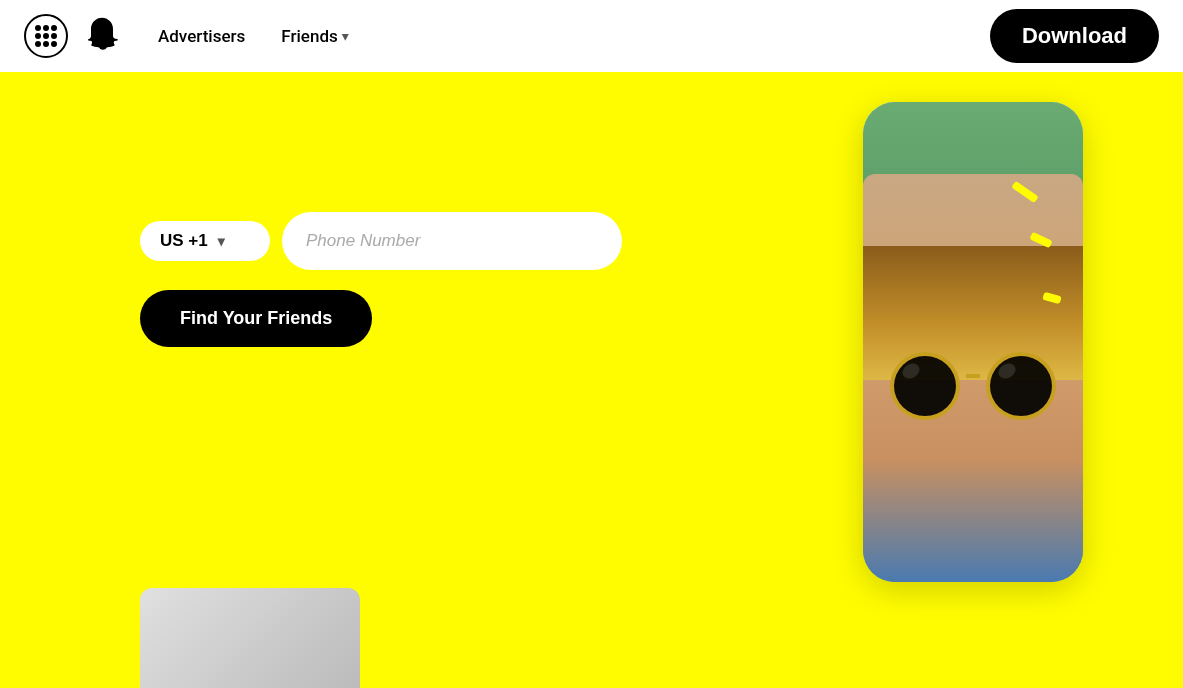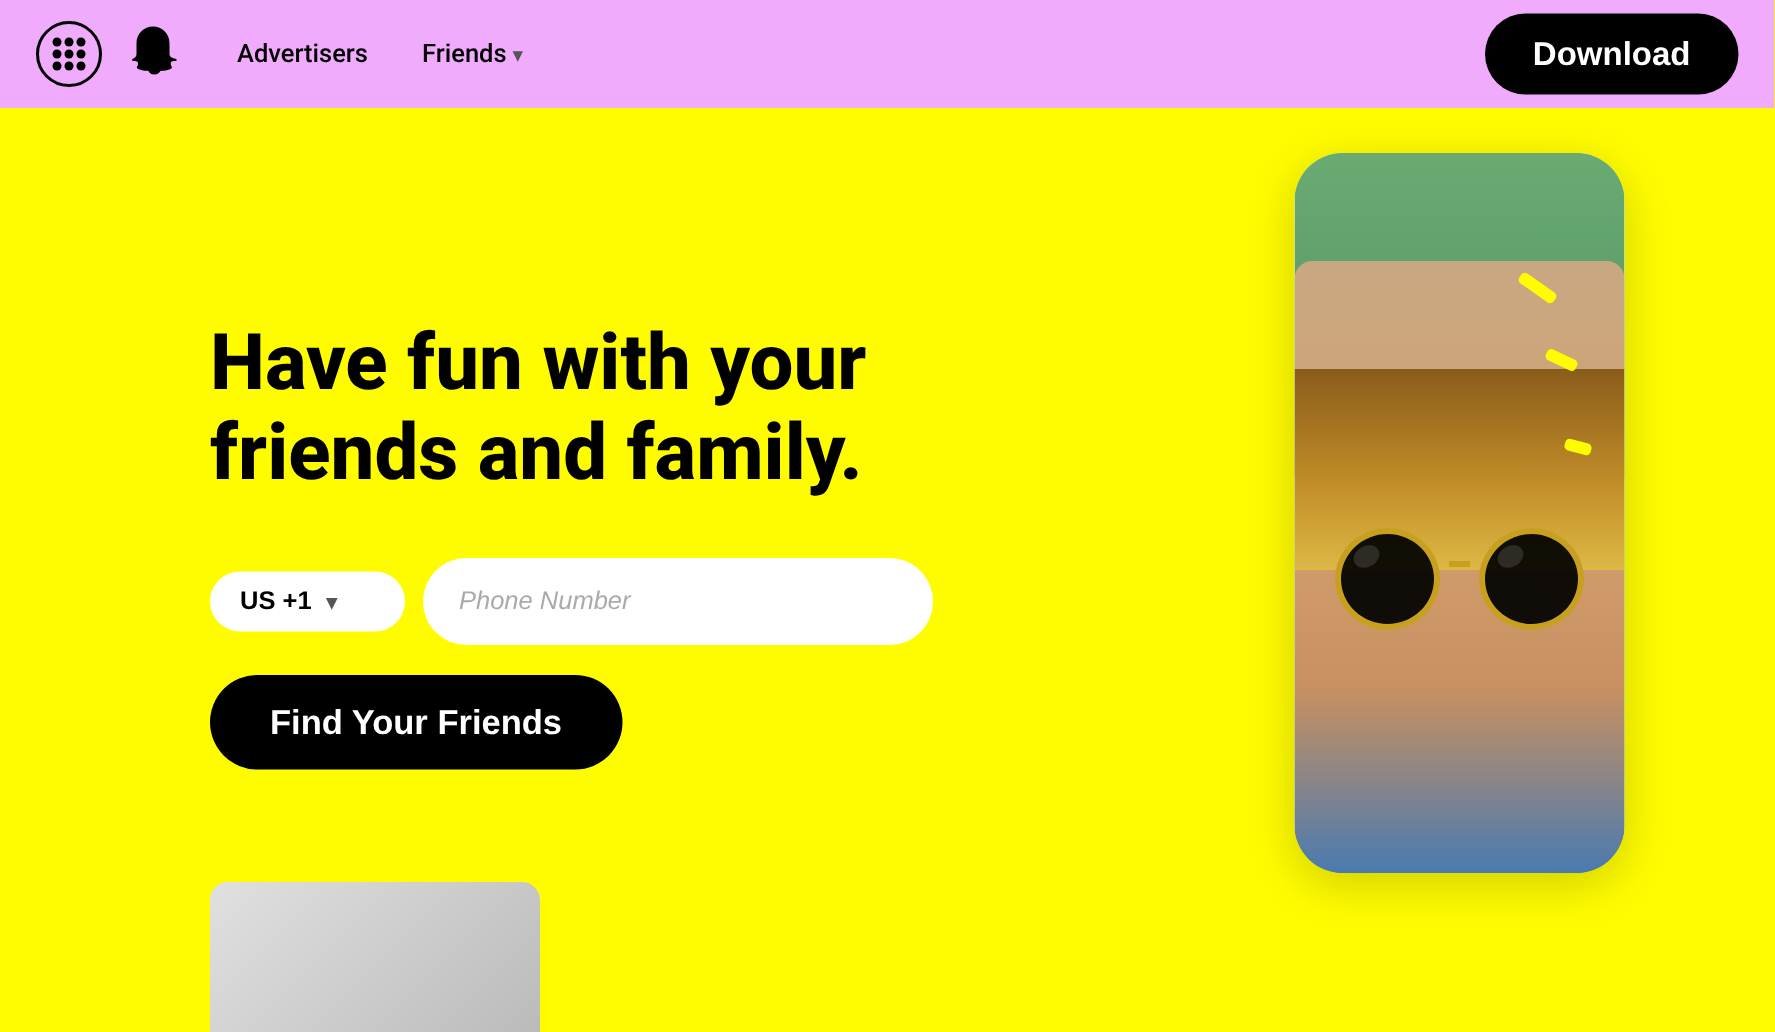--- a/index.html
+++ b/index.html
@@ -10,21 +10,21 @@
       min-height: 688px;
       overflow-x: hidden;
     }
 
     
     .navbar {
       display: flex;
       align-items: center;
       padding: 0 24px;
       height: 72px;
-      background: #f0abfc;
+      background: #ffffff;
       position: relative;
       z-index: 10;
     }
     .nav-left {
       display: flex;
       align-items: center;
       gap: 12px;
     }
     .grid-icon-btn {
       width: 44px;
@@ -151,21 +151,21 @@
       width: 340px;
       outline: none;
       font-style: italic;
     }
     .phone-input::placeholder { color: #aaa; }
 
     .find-friends-btn {
       display: block;
       background: #000;
       color: #fff;
-      font-size: 23px;
+      font-size: 18px;
       font-weight: 700;
       padding: 18px 40px;
       border-radius: 32px;
       border: none;
       cursor: pointer;
       margin-top: 16px;
     }
 
     
     .phone-mockup {
@@ -316,21 +316,20 @@
     </a>
   </div>
 
   <div class="nav-right">
     <button class="download-btn">Download</button>
   </div>
 </nav>
 
 <section class="hero">
   <div class="hero-content">
-    <h1 class="hero-title">Have fun with your friends and family.</h1>
 
     <div class="hero-form">
       <button class="country-select">
         <span>US +1</span>
         <span class="chevron-down">▾</span>
       </button>
 
       <input class="phone-input" type="tel" placeholder="Phone Number" style="">
     </div>
 

